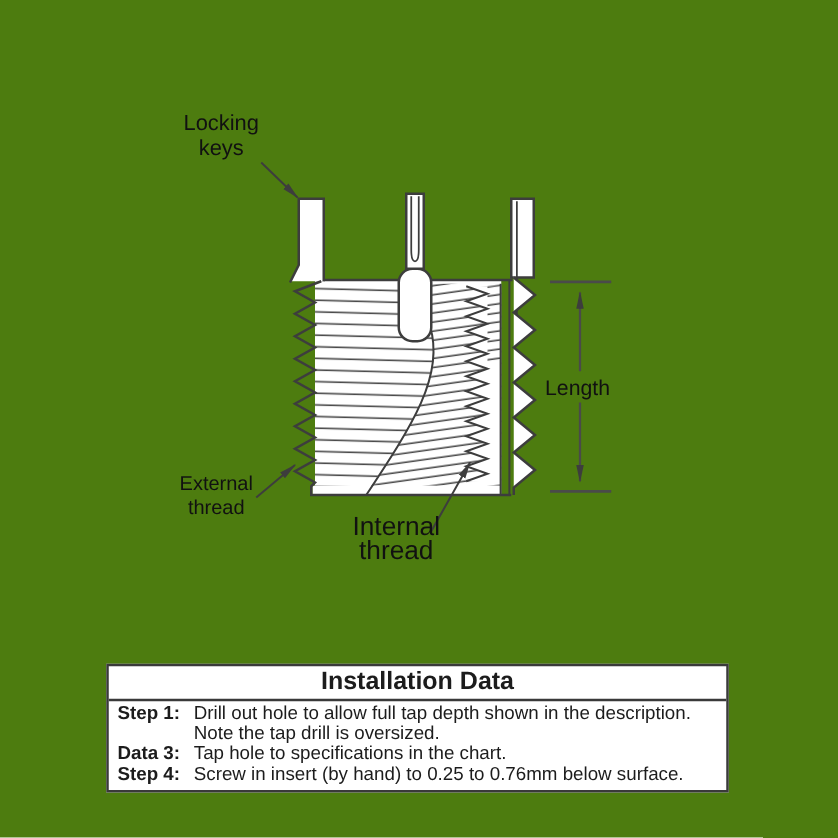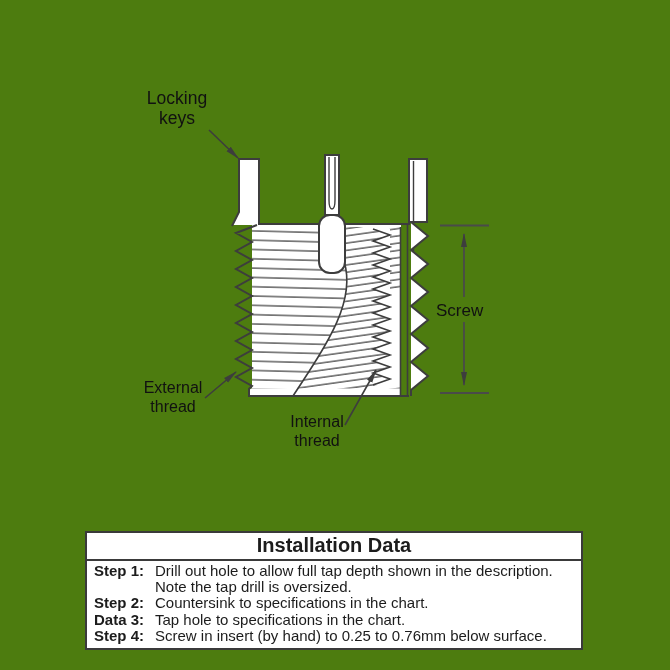--- a/index.html
+++ b/index.html
@@ -8,21 +8,21 @@
     font-family:"Liberation Sans", sans-serif; overflow:hidden;padding-left:36px;
   }
   .diagram-svg { position:absolute; left:0; top:0; }
   .lbl {
     position:absolute; color:#111; text-align:center;
     font-family:"Liberation Sans", sans-serif;
   }
   .lbl-locking  { left:133px; top:89px;  width:88px; font-size:17.5px; line-height:19.5px; }
   .lbl-length   { left:436px; top:301px; width:70px; font-size:17px; text-align:left; }
   .lbl-external { left:129px; top:378px; width:88px; font-size:16px; line-height:19px; }
-  .lbl-internal { left:273px; top:412px; width:88px; font-size:16px; line-height:19px; }
+  .lbl-internal { left:273px; top:412px; width:88px; font-size:21px; line-height:19px; }
   .itable {
     position:absolute; left:85px; top:531px; width:498px;
     border:2px solid #3a3a3a; background:#fff; color:#1c1c1c; box-sizing:border-box;
   }
   .itable-title {
     font-weight:700; text-align:center; font-size:20px;
     padding:1px 0 2px 0; border-bottom:2px solid #3a3a3a;
   }
   .itable-body { padding:2px 3px 4px 7px; }
   .trow { display:grid; grid-template-columns:61px 1fr; font-size:15px; line-height:16.2px; }
@@ -95,40 +95,36 @@
     </g>
 
     <g stroke="#3d3d3d">
       <line x1="209" y1="130" x2="238" y2="158" stroke-width="1.6" marker-end="url(#arrow)"></line>
       <line x1="205" y1="398" x2="236" y2="372" stroke-width="1.6" marker-end="url(#arrow)"></line>
       <line x1="345" y1="425" x2="376" y2="370" stroke-width="1.6" marker-end="url(#arrow)"></line>
     </g>
   </svg>
 
   <div class="lbl lbl-locking">Locking keys</div>
-  <div class="lbl lbl-length">Screw</div>
+  <div class="lbl lbl-length">Length</div>
   <div class="lbl lbl-external">External thread</div>
   <div class="lbl lbl-internal">Internal thread</div>
 
   <div class="itable">
     <div class="itable-title">Installation Data</div>
     <div class="itable-body">
       <div class="trow">
         <span class="tlabel">Step 1:</span>
         <span class="ttext">Drill out hole to allow full tap depth shown in the description.</span>
       </div>
       <div class="trow">
         <span class="tlabel"></span>
         <span class="ttext">Note the tap drill is oversized.</span>
       </div>
       <div class="trow">
-        <span class="tlabel">Step 2:</span>
-        <span class="ttext">Countersink to specifications in the chart.</span>
-      </div>
-      <div class="trow">
         <span class="tlabel">Data 3:</span>
         <span class="ttext">Tap hole to specifications in the chart.</span>
       </div>
       <div class="trow">
         <span class="tlabel">Step 4:</span>
         <span class="ttext">Screw in insert (by hand) to 0.25 to 0.76mm below surface.</span>
       </div>
     </div>
   </div>
 

